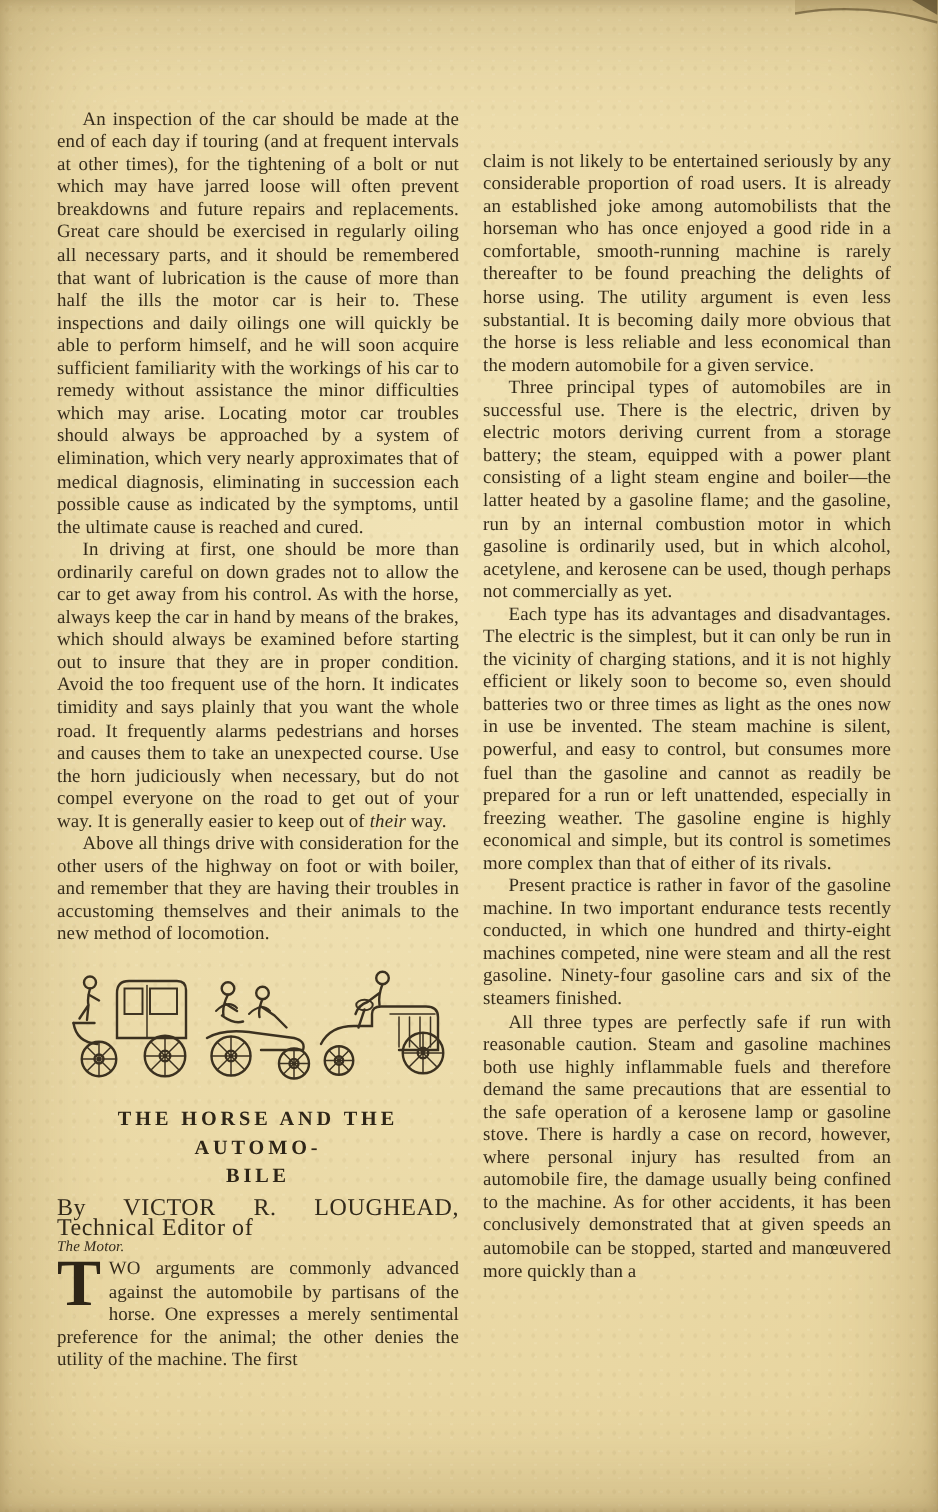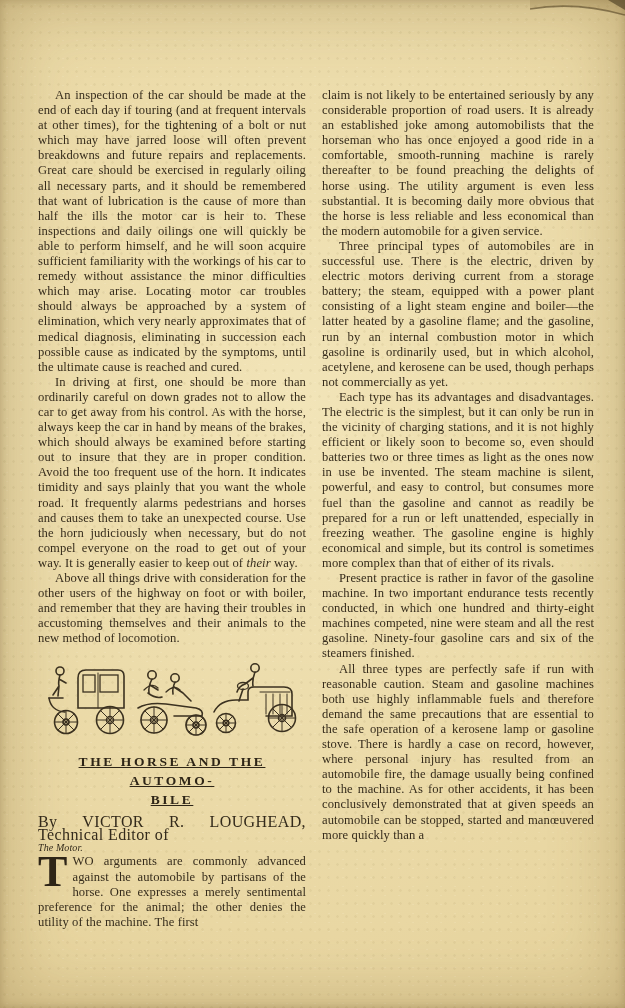--- a/index.html
+++ b/index.html
@@ -15,40 +15,39 @@
     background-image:
       radial-gradient(rgba(120,95,45,.07) 1px, transparent 1.3px),
       radial-gradient(rgba(255,252,235,.12) 1px, transparent 1.3px),
       radial-gradient(ellipse 120% 90% at 48% 40%, rgba(255,248,216,.45), rgba(255,248,216,0) 72%);
     background-size:9px 13px, 14px 9px, 100% 100%;
     box-shadow:
       inset 0 0 70px rgba(124,96,45,.38),
       inset 0 0 10px rgba(90,66,28,.28);
   }
   .col{
-    position:absolute;top:88px;
+    position:absolute;top:72px;
     color:#362c1c;
     font-size:12.6px;line-height:15.1px;
     letter-spacing:.1px;
   }
   .col p{margin:0;text-align:justify;}
   .col p.indent{text-indent:17px;}
   .col-left{left:38px;width:268px;}
-  .col-right{left:322px;width:272px;}
+  .col-right{left:322px;width:272px;margin-top:28px;}
   .illustration{
     display:block;margin:10px auto 2px auto;
   }
   .article-title{
     margin:4px 0 6px 0;
     text-align:center;
     font-size:13.5px;line-height:19px;
     font-weight:bold;
     letter-spacing:2.6px;
     color:#2e2517;
-    text-decoration:underline;
   }
   .byline{
     text-align:center;
     font-size:16px;line-height:13px;
     letter-spacing:.4px;
     color:#332a1b;
     margin:0 0 2px 0;
   }
   .byline-journal{
     text-align:center;

